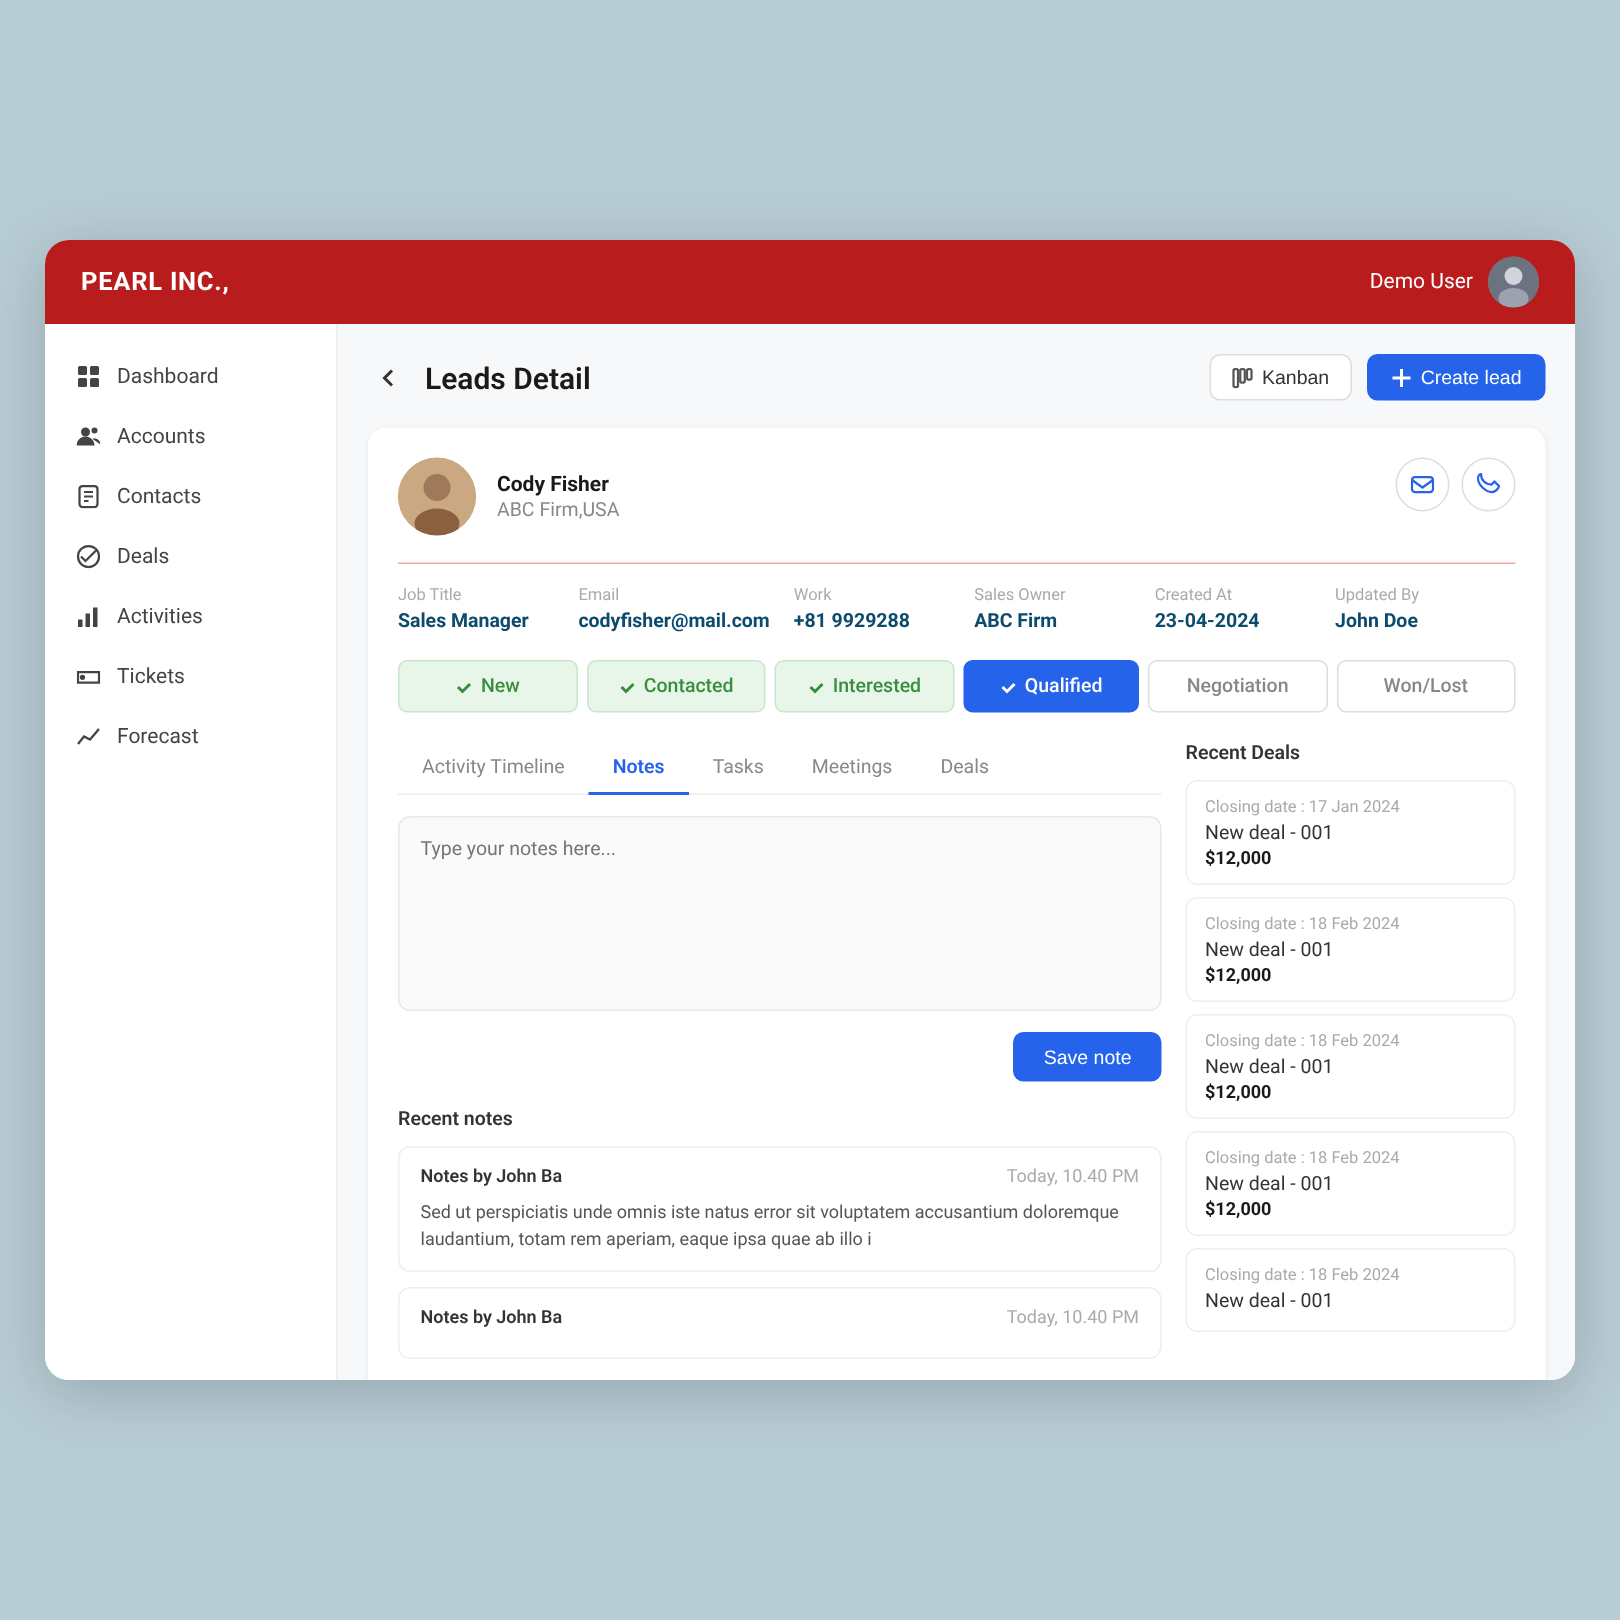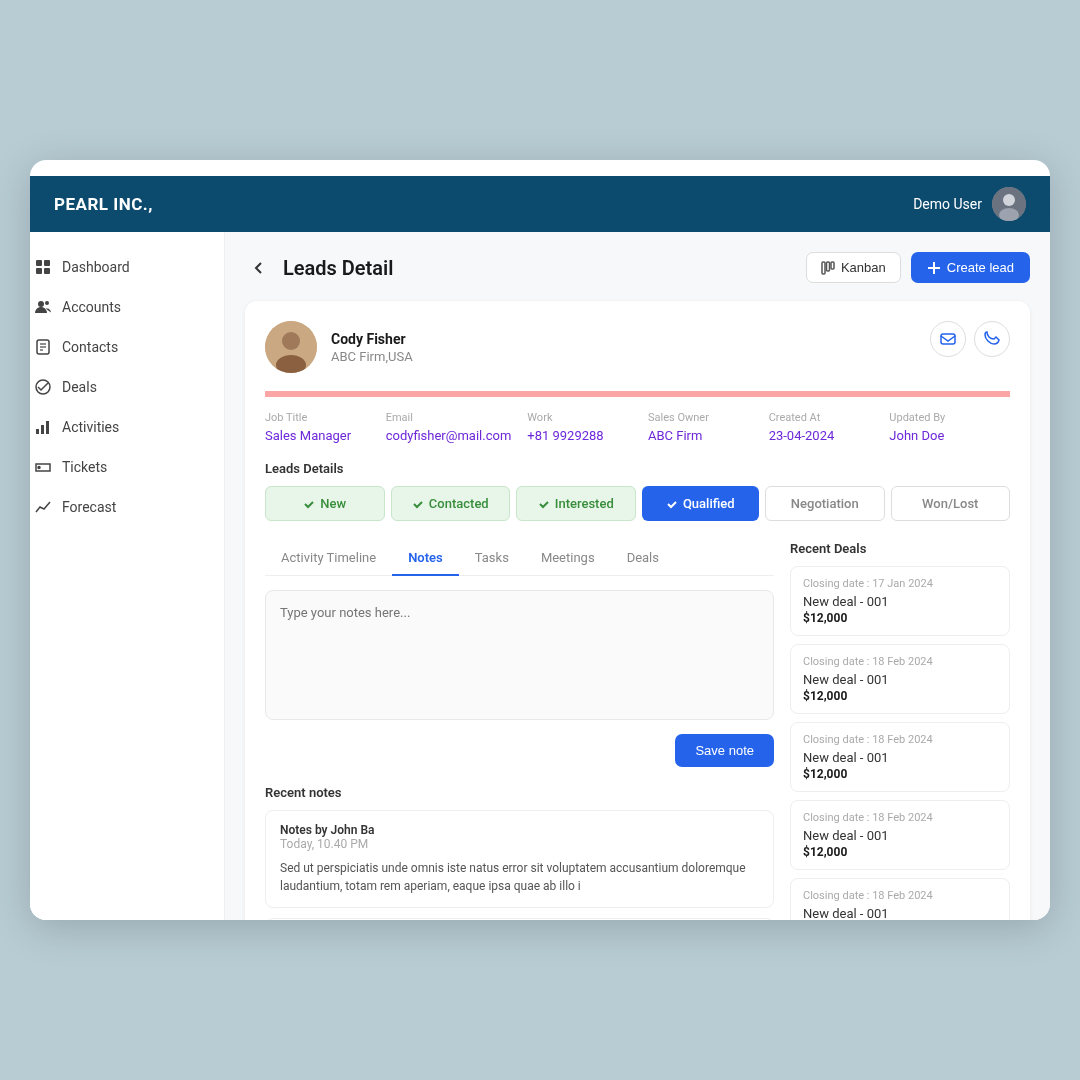--- a/index.html
+++ b/index.html
@@ -16,28 +16,27 @@
       height: 760px;
       background: #fff;
       border-radius: 16px;
       overflow: hidden;
       display: flex;
       flex-direction: column;
       box-shadow: 0 8px 40px rgba(0,0,0,0.18);
     }
     
     .top-nav {
-      background: #0c4a6e;
+      background: #b91c1c;
       height: 56px;
       display: flex;
       align-items: center;
       justify-content: space-between;
       padding: 16px 24px;
       flex-shrink: 0;
-      margin-top: 16px;
     }
     .top-nav-logo {
       color: #fff;
       font-weight: 700;
       font-size: 17px;
       letter-spacing: 0.5px;
     }
     .top-nav-user {
       display: flex;
       align-items: center;
@@ -78,20 +77,21 @@
       display: flex;
       align-items: center;
       gap: 10px;
       padding: 10px 4px;
       cursor: pointer;
       border-radius: 0 8px 8px 0;
       margin-right: 8px;
       font-size: 14px;
       color: #444;
       transition: background 0.15s;
+      margin-left: 16px;
     }
     .sidebar-item.active {
       background: #e8f0fe;
       color: #2563eb;
       font-weight: 600;
       border-left: 3px solid #2563eb;
       padding-left: 17px;
     }
     .sidebar-item .icon {
       width: 18px;
@@ -213,38 +213,38 @@
       align-items: center;
       justify-content: center;
       cursor: pointer;
       color: #2563eb;
     }
 
     
     .lead-fields {
       display: flex;
       gap: 0;
-      border-top: 6px solid #fca5a5;
+      border-top: 1px solid #fca5a5;
       padding-top: 14px;
       margin-bottom: 18px;
     }
     .lead-field {
       flex: 1;
       padding-right: 16px;
     }
     .lead-field-label {
       font-size: 11px;
       color: #aaa;
       margin-bottom: 4px;
       text-transform: capitalize;
     }
     .lead-field-value {
       font-size: 13px;
-      color: #6d28d9;
-      font-weight: 400;
+      color: #0c4a6e;
+      font-weight: 700;
     }
 
     
     .leads-details-label {
       font-size: 13px;
       font-weight: 600;
       color: #333;
       margin-bottom: 10px;
     }
 
@@ -352,21 +352,20 @@
       border-radius: 8px;
       padding: 12px 14px;
       margin-bottom: 10px;
       background: #fff;
     }
     .note-header {
       display: flex;
       justify-content: space-between;
       margin-bottom: 8px;
       font-size: 12px;
-      flex-direction: column;
     }
     .note-author { font-weight: 600; color: #333; }
     .note-time { color: #aaa; }
     .note-text { font-size: 12px; color: #555; line-height: 1.5; }
 
     
     .recent-deals-label {
       font-size: 13px;
       font-weight: 600;
       color: #333;
@@ -557,21 +556,20 @@
           <div class="lead-field">
             <div class="lead-field-label">Created at</div>
             <div class="lead-field-value">23-04-2024</div>
           </div>
           <div class="lead-field">
             <div class="lead-field-label">Updated by</div>
             <div class="lead-field-value">John Doe</div>
           </div>
         </div>
 
-        <div class="leads-details-label">Leads Details</div>
 
         <div class="status-steps">
           <div class="status-step done">
             <svg width="12" height="12" viewBox="0 0 12 12" fill="none" stroke="#388e3c" stroke-width="2">
                 <path d="M2 6l3 3 5-5"></path>
               </svg>
             <span>New</span>
           </div>
           <div class="status-step done">
             <svg width="12" height="12" viewBox="0 0 12 12" fill="none" stroke="#388e3c" stroke-width="2">

